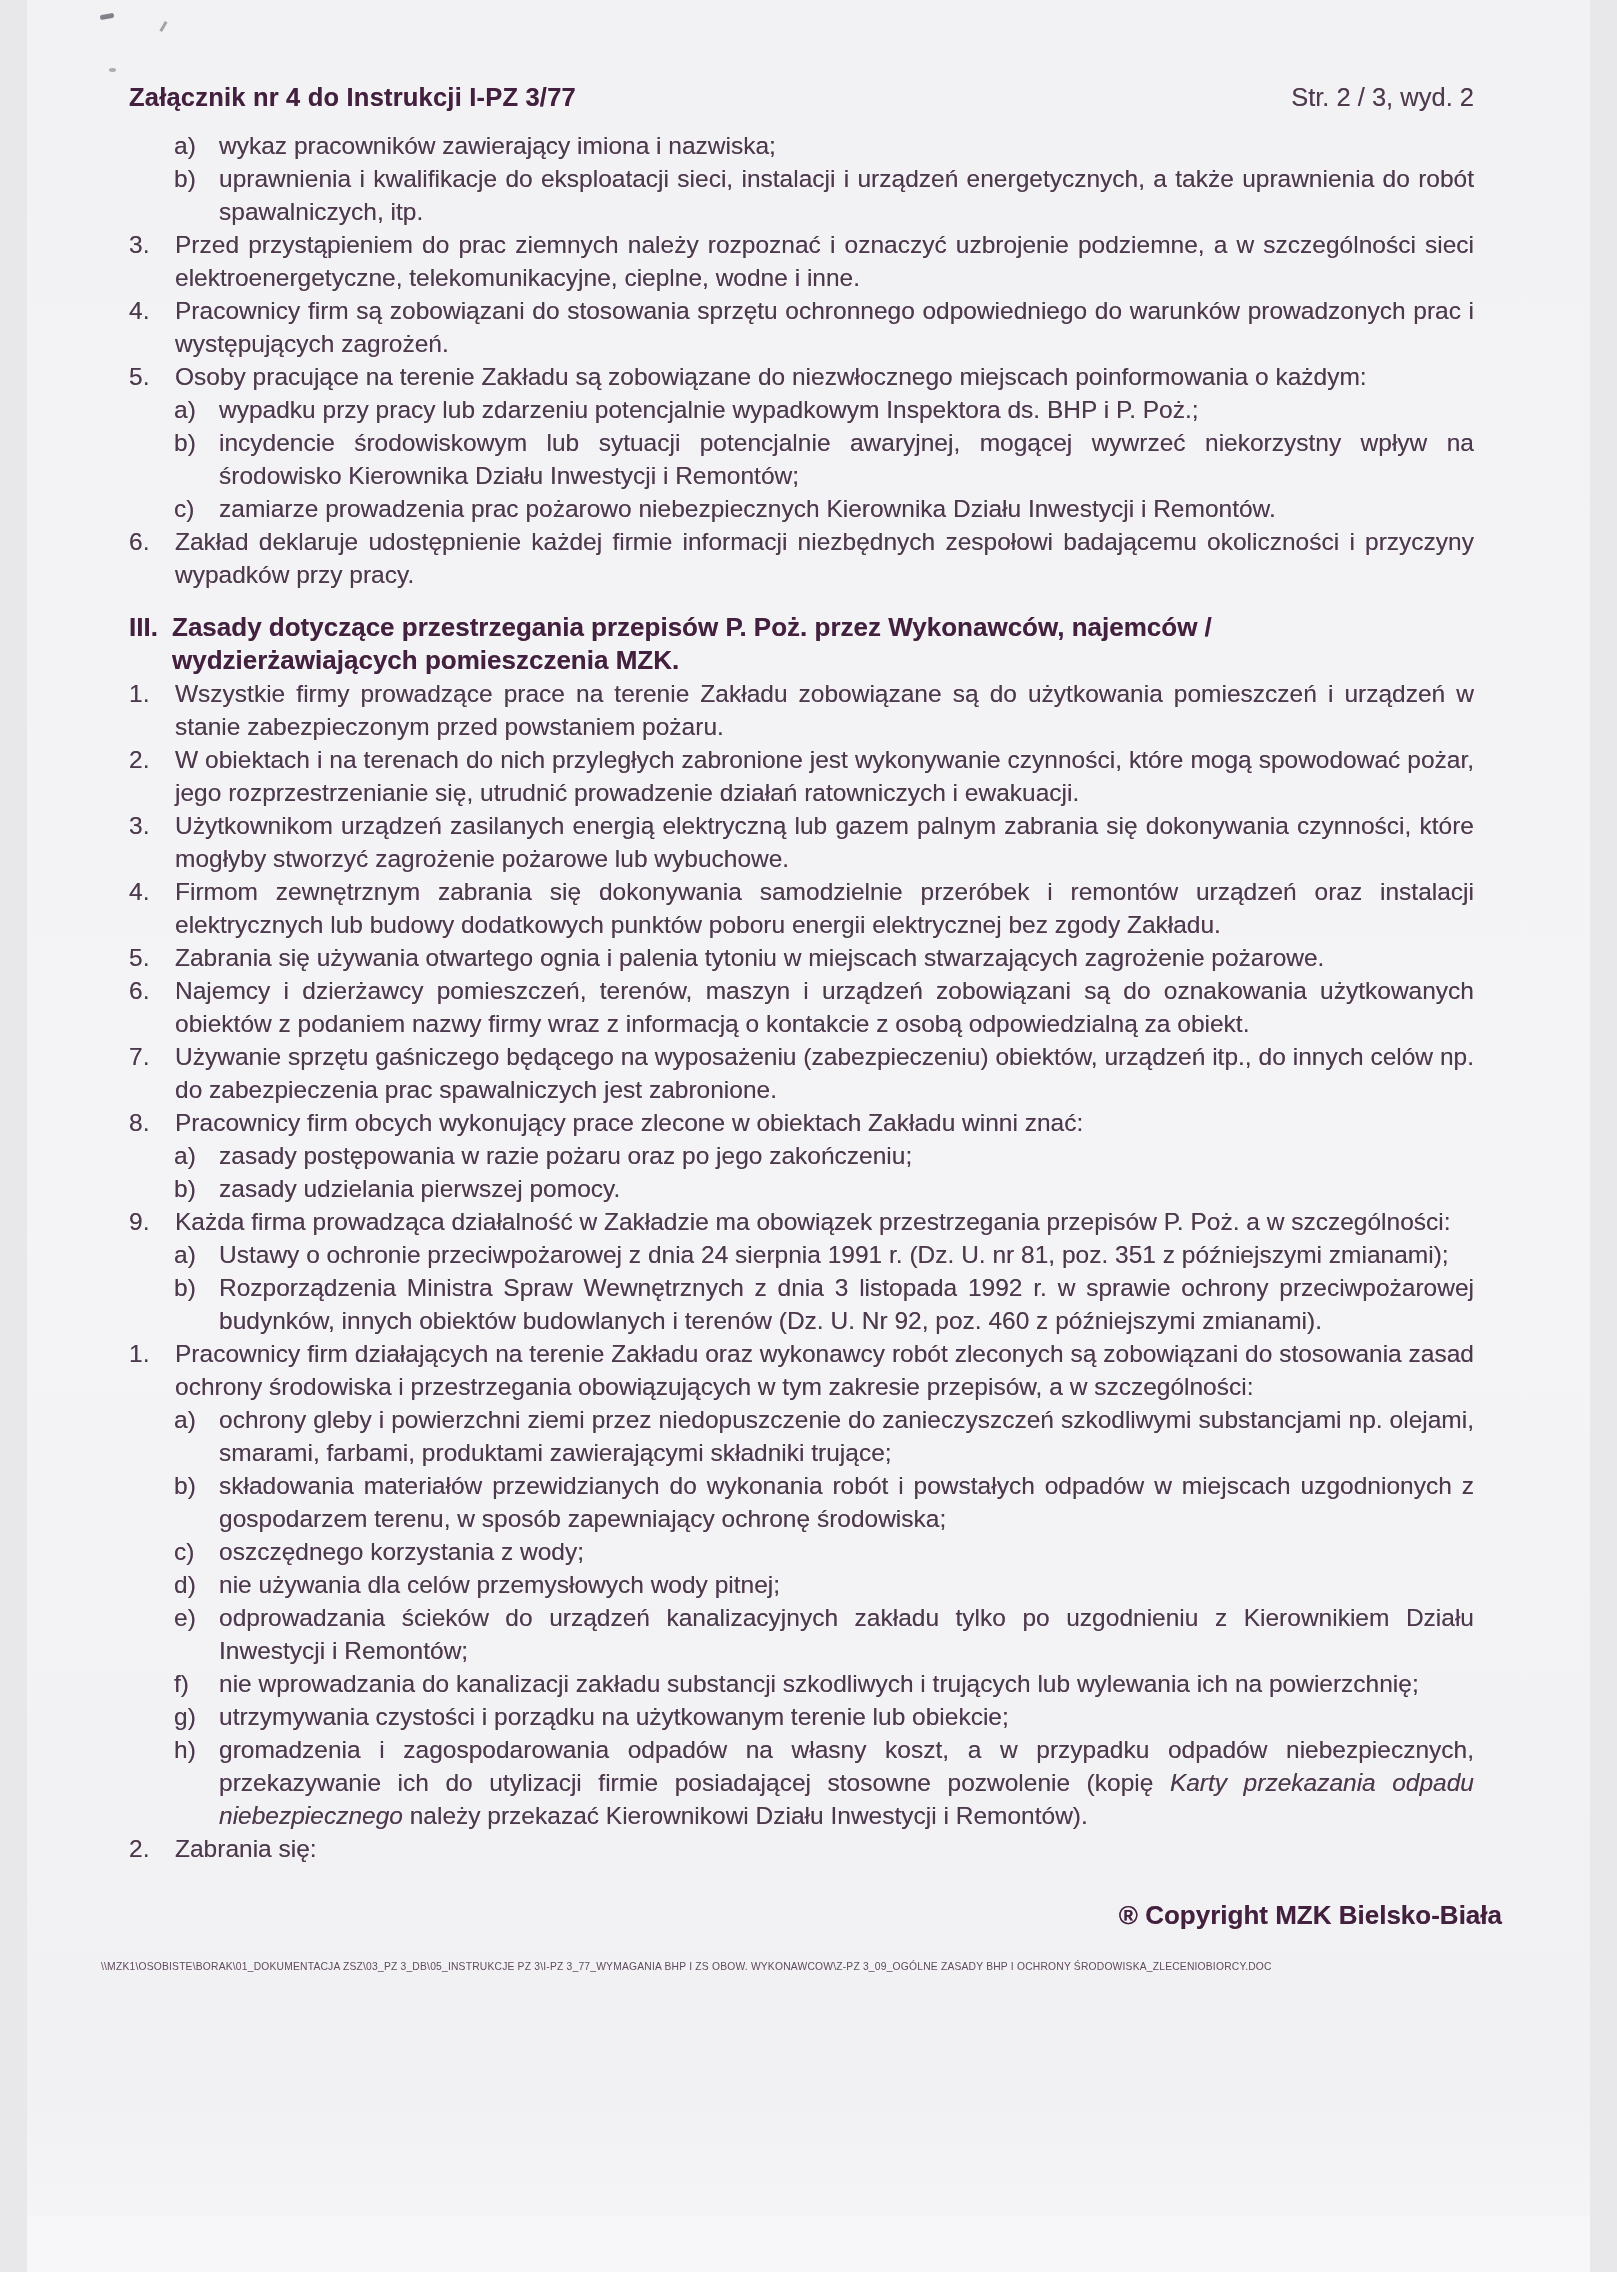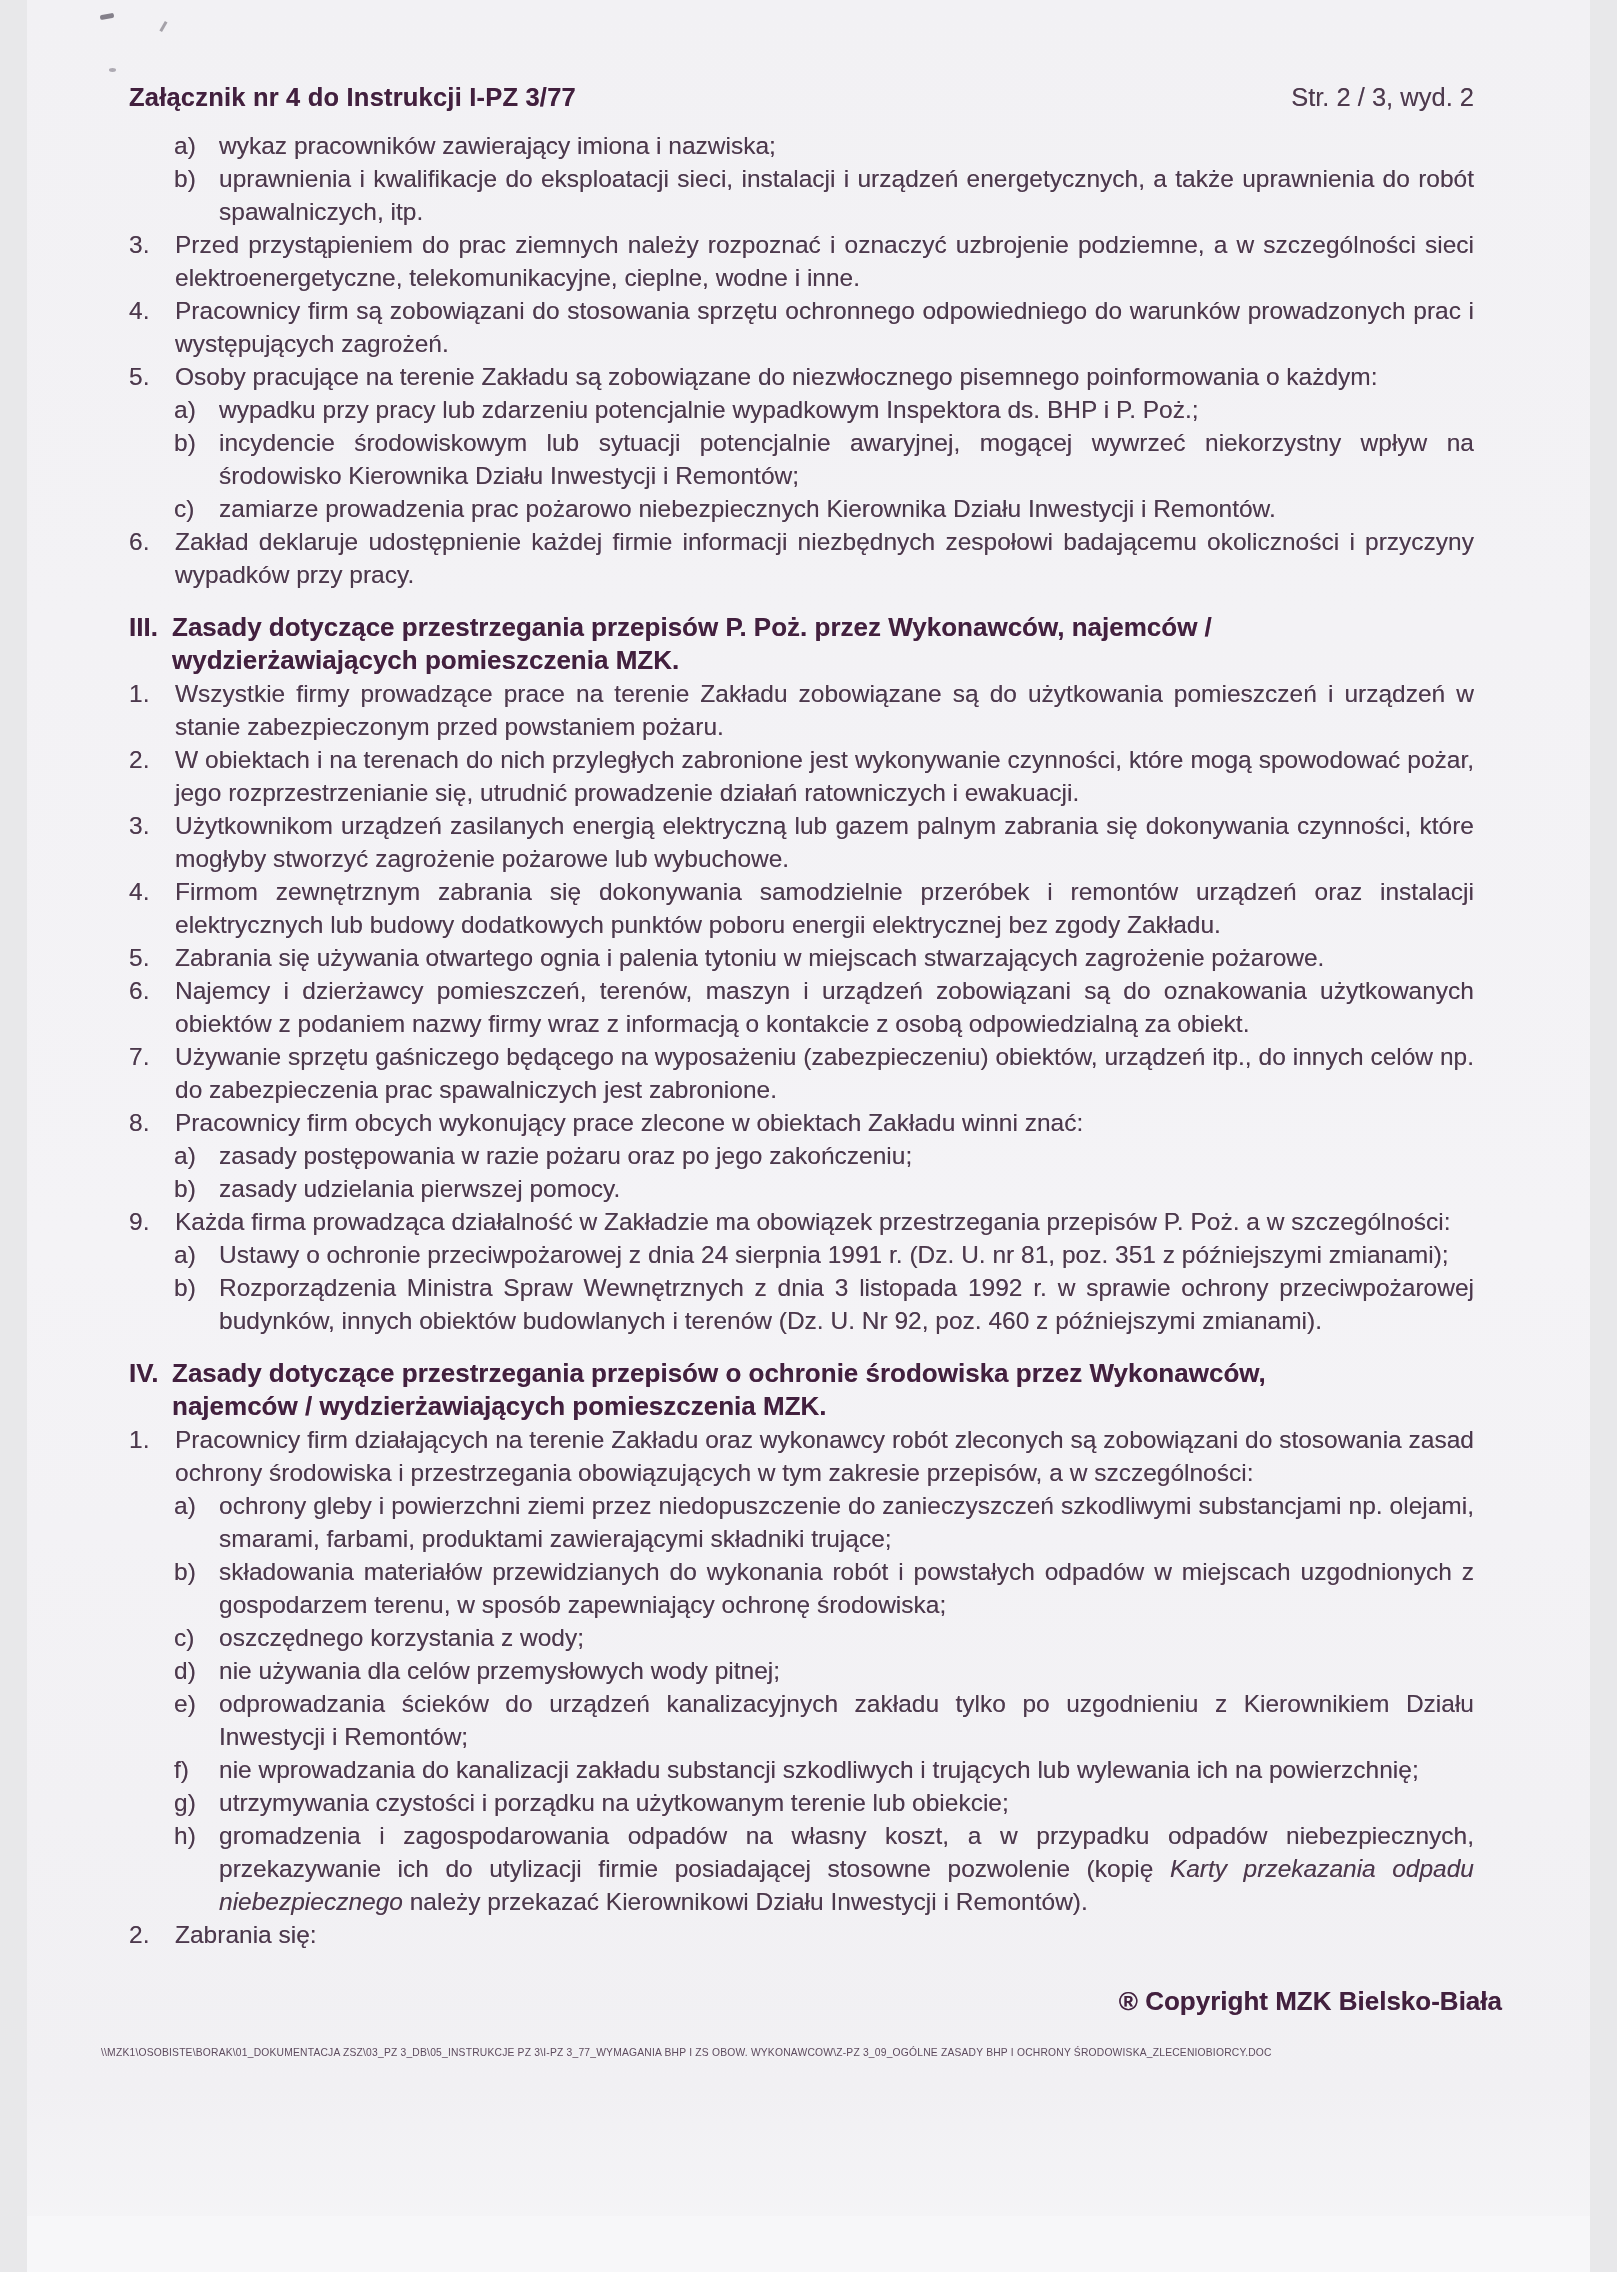--- a/index.html
+++ b/index.html
@@ -96,21 +96,21 @@
       <div class="blk item">
         <div class="marker">3.</div>
         <div class="text"><span>Przed przystąpieniem do prac ziemnych należy rozpoznać i oznaczyć uzbrojenie podziemne, a w szczególności sieci elektroenergetyczne, telekomunikacyjne, cieplne, wodne i inne.</span></div>
       </div>
       <div class="blk item">
         <div class="marker">4.</div>
         <div class="text"><span>Pracownicy firm są zobowiązani do stosowania sprzętu ochronnego odpowiedniego do warunków prowadzonych prac i występujących zagrożeń.</span></div>
       </div>
       <div class="blk item">
         <div class="marker">5.</div>
-        <div class="text"><span>Osoby pracujące na terenie Zakładu są zobowiązane do niezwłocznego pisemnego poinformowania o każdym:</span></div>
+        <div class="text"><span>Osoby pracujące na terenie Zakładu są zobowiązane do niezwłocznego miejscach poinformowania o każdym:</span></div>
       </div>
       <div class="blk item sub">
         <div class="marker">a)</div>
         <div class="text"><span>wypadku przy pracy lub zdarzeniu potencjalnie wypadkowym Inspektora ds. BHP i P. Poż.;</span></div>
       </div>
       <div class="blk item sub">
         <div class="marker">b)</div>
         <div class="text"><span>incydencie środowiskowym lub sytuacji potencjalnie awaryjnej, mogącej wywrzeć niekorzystny wpływ na środowisko Kierownika Działu Inwestycji i Remontów;</span></div>
       </div>
       <div class="blk item sub">
@@ -173,27 +173,20 @@
         <div class="text"><span>Każda firma prowadząca działalność w Zakładzie ma obowiązek przestrzegania przepisów P. Poż. a w szczególności:</span></div>
       </div>
       <div class="blk item sub">
         <div class="marker">a)</div>
         <div class="text"><span>Ustawy o ochronie przeciwpożarowej z dnia 24 sierpnia 1991 r. (Dz. U. nr 81, poz. 351 z późniejszymi zmianami);</span></div>
       </div>
       <div class="blk item sub">
         <div class="marker">b)</div>
         <div class="text"><span>Rozporządzenia Ministra Spraw Wewnętrznych z dnia 3 listopada 1992 r. w sprawie ochrony przeciwpożarowej budynków, innych obiektów budowlanych i terenów (Dz. U. Nr 92, poz. 460 z późniejszymi zmianami).</span></div>
       </div>
-      <div class="blk heading">
-        <div class="marker">IV.</div>
-        <div class="htext">
-          <div>Zasady dotyczące przestrzegania przepisów o ochronie środowiska przez Wykonawców,</div>
-          <div>najemców / wydzierżawiających pomieszczenia MZK.</div>
-        </div>
-      </div>
       <div class="blk item">
         <div class="marker">1.</div>
         <div class="text"><span>Pracownicy firm działających na terenie Zakładu oraz wykonawcy robót zleconych są zobowiązani do stosowania zasad ochrony środowiska i przestrzegania obowiązujących w tym zakresie przepisów, a w szczególności:</span></div>
       </div>
       <div class="blk item sub">
         <div class="marker">a)</div>
         <div class="text"><span>ochrony gleby i powierzchni ziemi przez niedopuszczenie do zanieczyszczeń szkodliwymi substancjami np. olejami, smarami, farbami, produktami zawierającymi składniki trujące;</span></div>
       </div>
       <div class="blk item sub">
         <div class="marker">b)</div>

